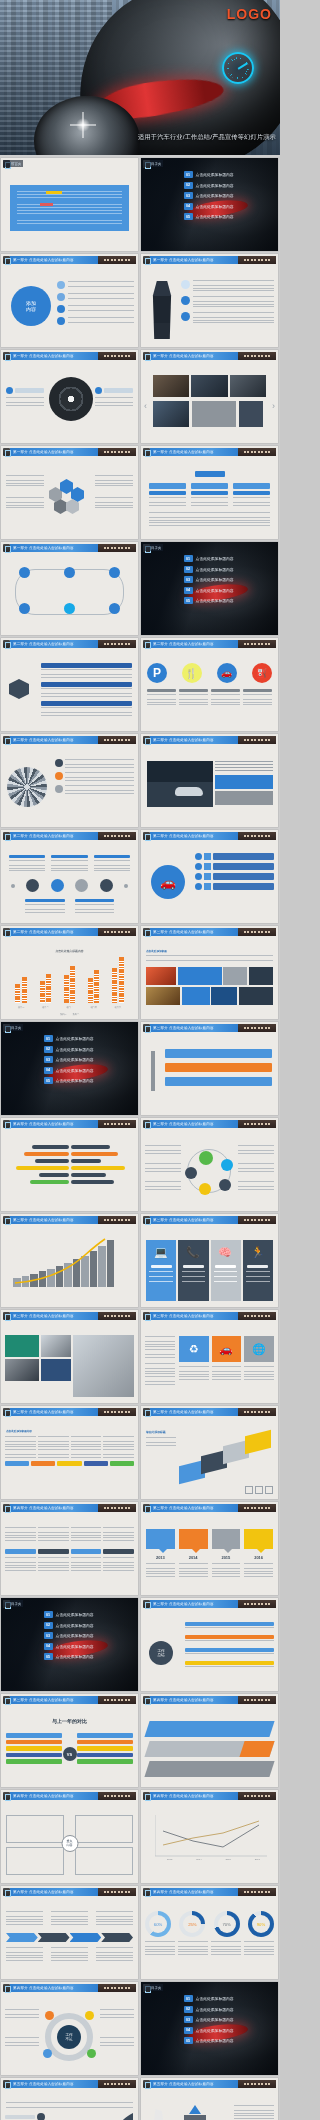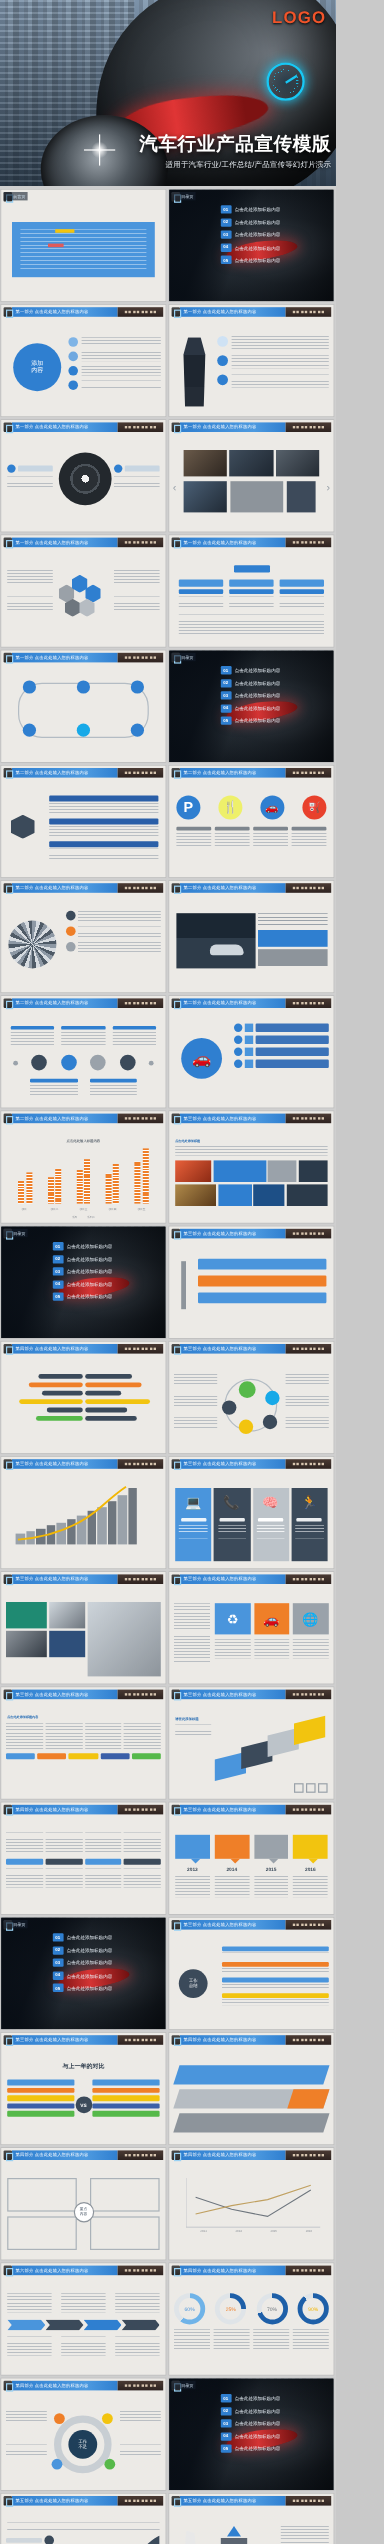--- a/index.html
+++ b/index.html
@@ -125,21 +125,20 @@
   <div class="hero">
     <div class="hero-city"></div>
     <div class="hero-car"></div>
     <div class="hero-taillight"></div>
     <div class="hero-wheel"></div>
     <div class="hero-sparkle"></div>
     <div class="hero-gauge">
       <div class="hero-gauge-ticks"></div>
     </div>
     <div class="hero-logo">LOGO</div>
-    <div class="hero-title">汽车行业产品宣传模版</div>
     <div class="hero-sub">适用于汽车行业/工作总结/产品宣传等幻灯片演示</div>
   </div>
 
   <div class="grid">
 
     <div class="slide">
       <div class="corner"></div>
       <div class="cap">前言页</div>
       <div class="body">
         <div style="position:absolute;left:9px;right:9px;top:16px;bottom:20px;background:#4a95dc;padding:6px 7px;">

